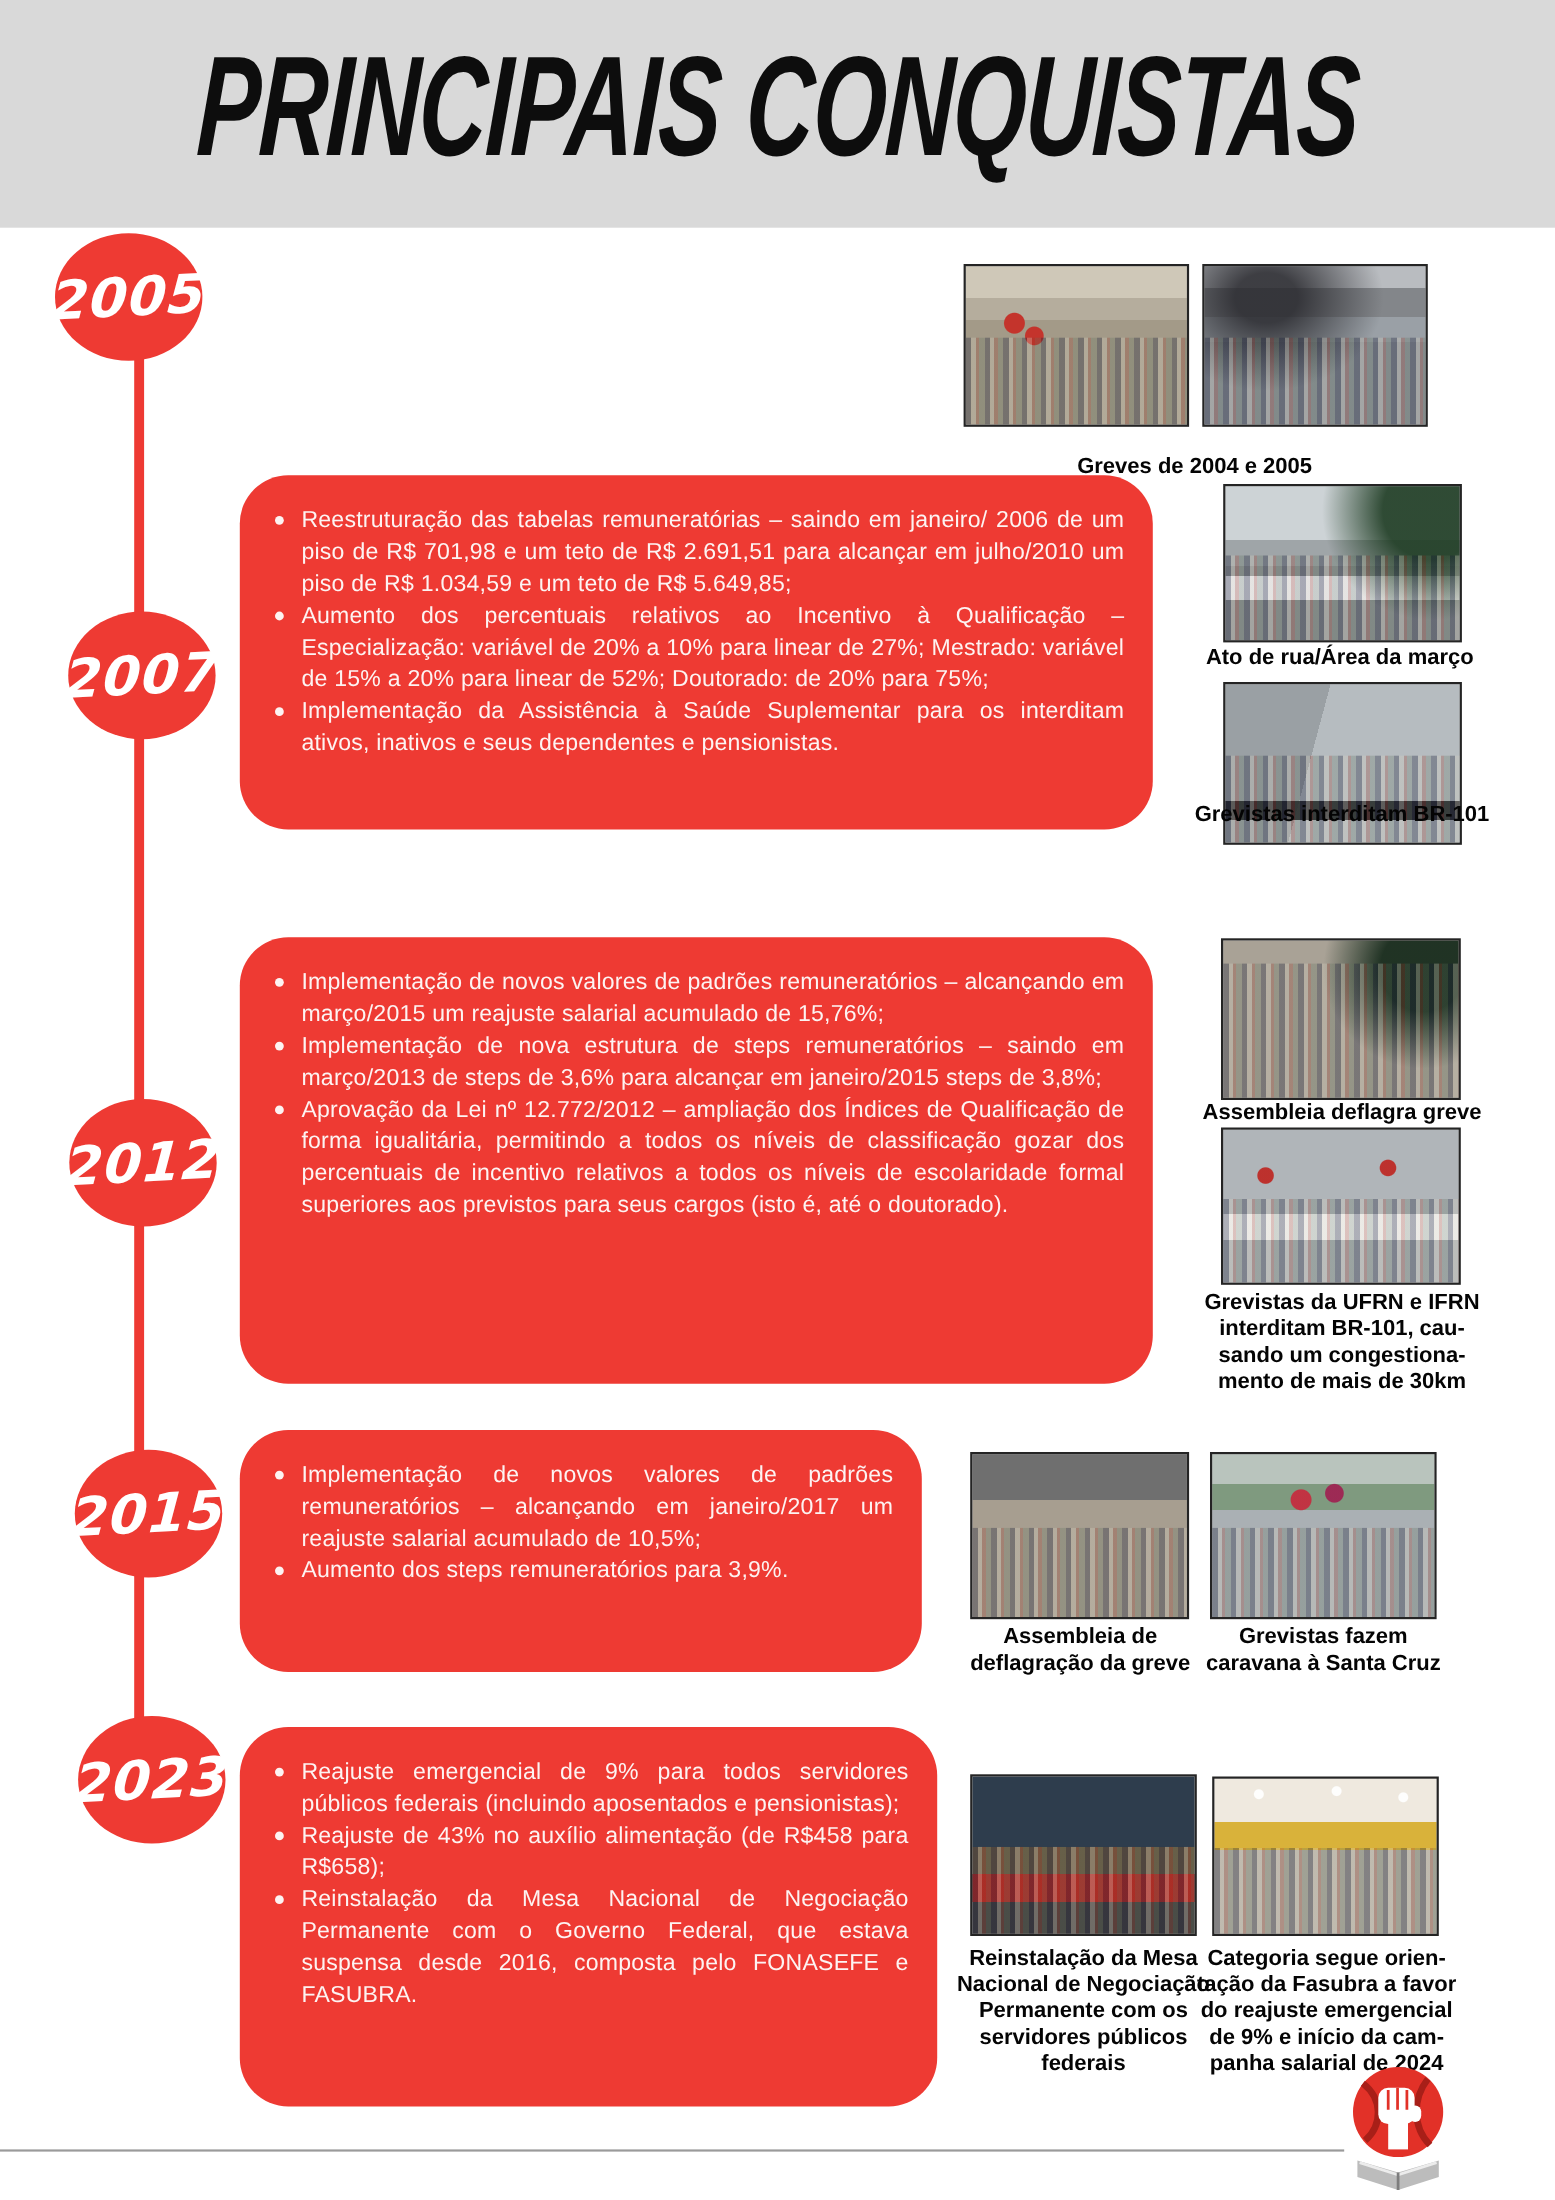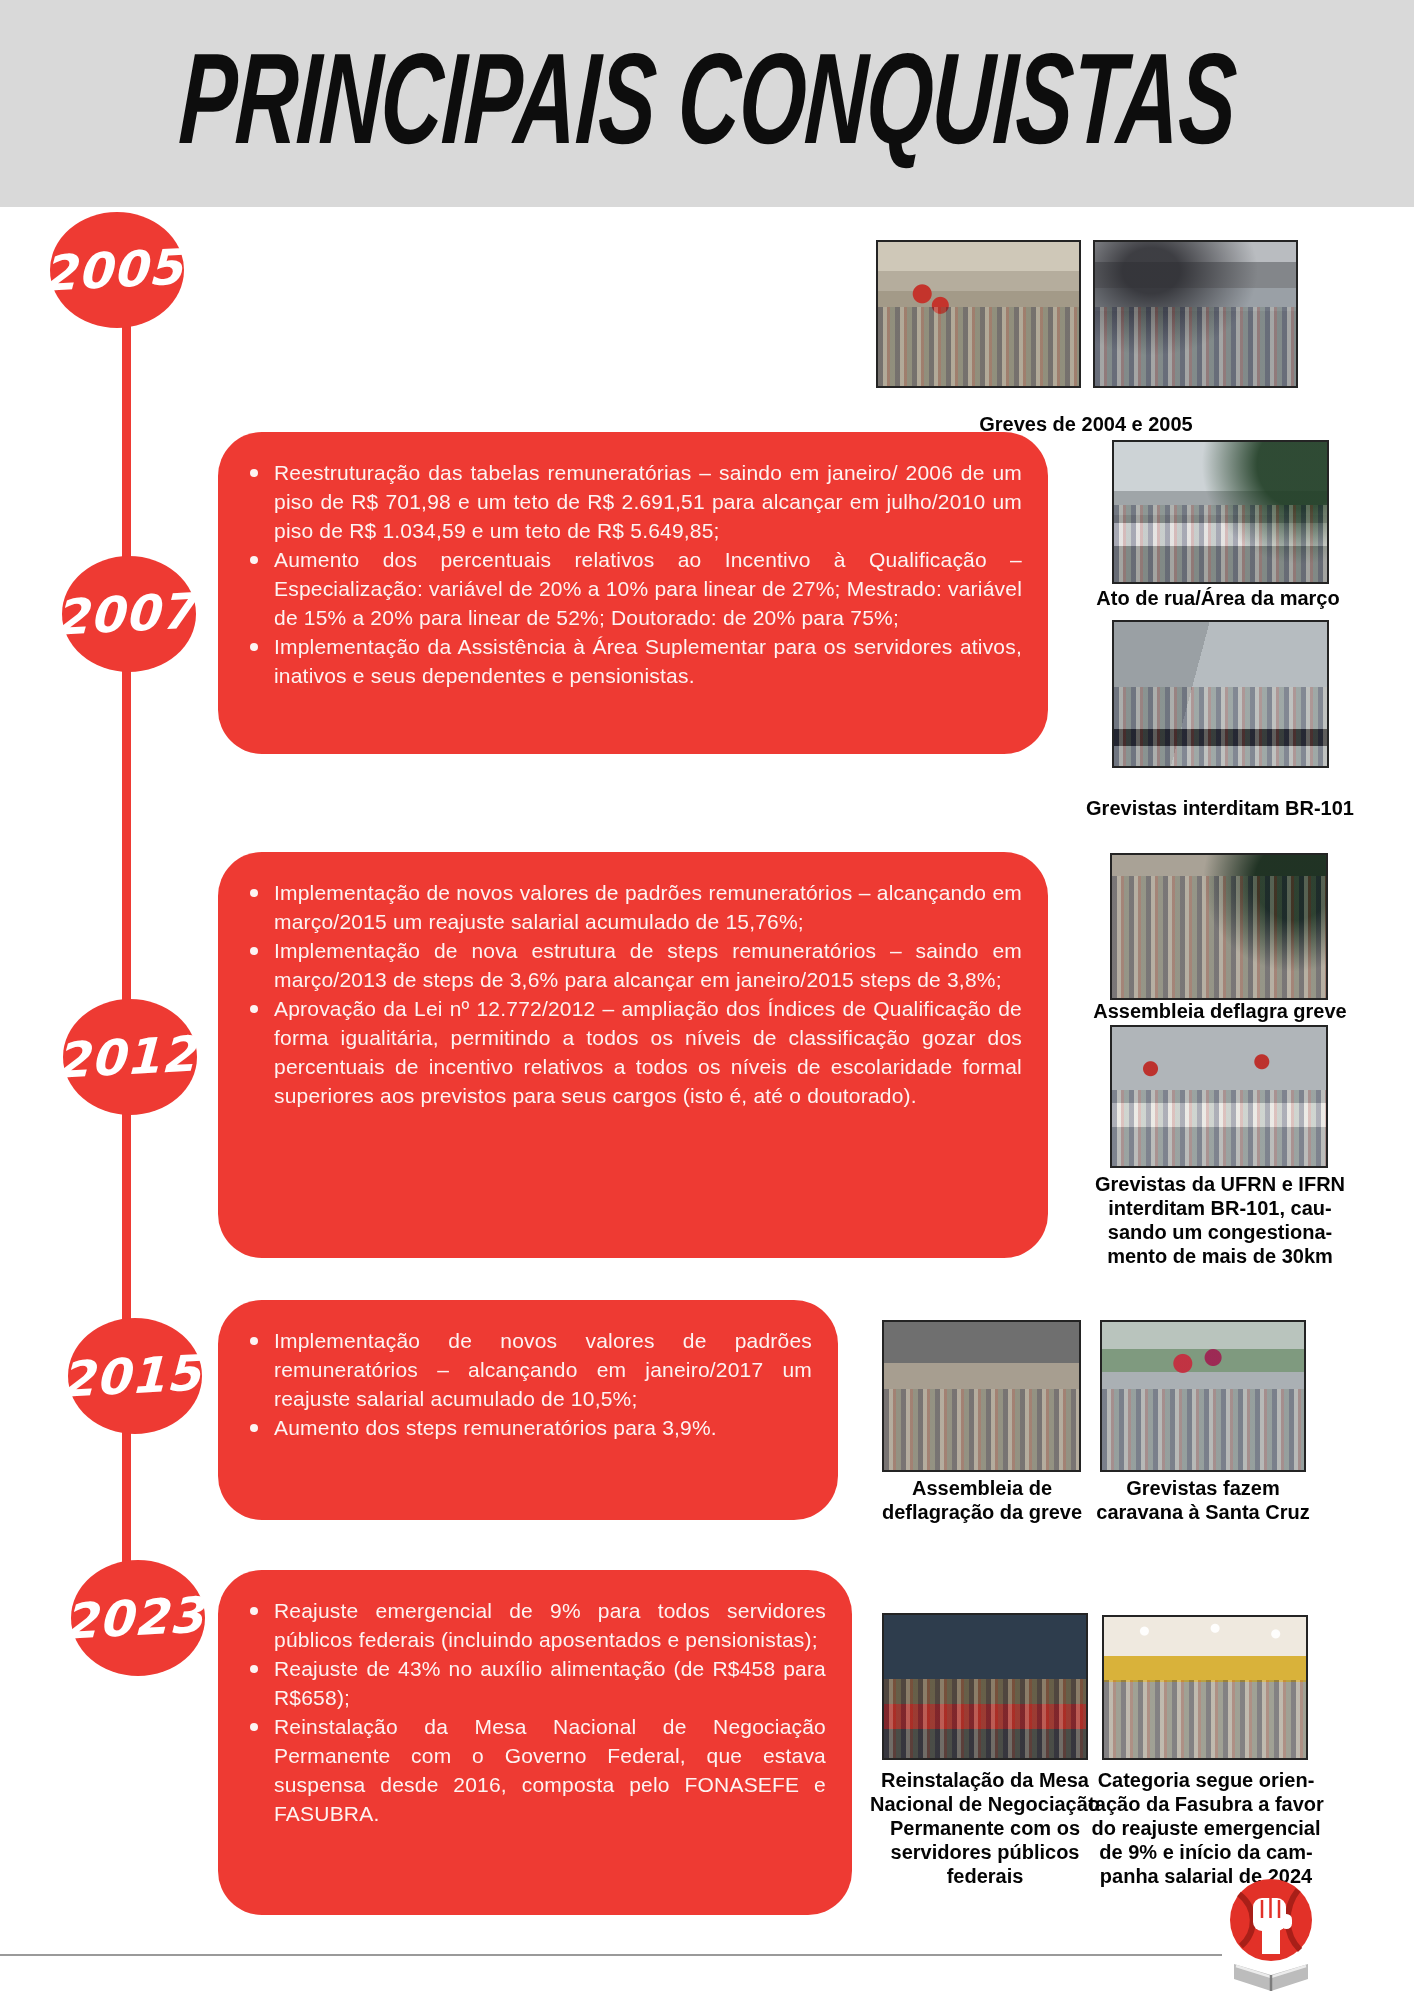--- a/index.html
+++ b/index.html
@@ -90,21 +90,21 @@
   .p7{left:882px;top:1320px;width:199px;height:152px;}
   .p8{left:1100px;top:1320px;width:206px;height:152px;}
   .p9{left:882px;top:1613px;width:206px;height:147px;}
   .p10{left:1102px;top:1615px;width:206px;height:145px;}
 
   
   .cap{position:absolute;font-weight:700;font-size:20px;line-height:1.2;text-align:center;
        color:#040404;white-space:pre-line;}
   .cap-greves{left:866px;top:376px;width:440px;margin-top:36px;}
   .cap-ato{left:1068px;top:586px;width:300px;}
-  .cap-br101{left:1055px;top:796px;width:330px;}
+  .cap-br101{left:1055px;top:728px;width:330px;}
   .cap-assembleia12{left:1060px;top:999px;width:320px;}
   .cap-ufrn{left:1092px;top:1172px;width:256px;}
   .cap-assembleia15{left:852px;top:1476px;width:260px;}
   .cap-caravana{left:1078px;top:1476px;width:250px;}
   .cap-mesa{left:850px;top:1768px;width:270px;}
   .cap-categoria{left:1075px;top:1768px;width:262px;}
 
   
   .rule{position:absolute;left:0;top:1954px;width:1222px;height:2px;background:#9a9a9a;}
   .logo{position:absolute;left:1226px;top:1876px;width:90px;height:118px;}
@@ -141,21 +141,21 @@
     <div class="bullet">
       <span class="dot"></span>
       <span>Reestruturação das tabelas remuneratórias – saindo em janeiro/ 2006 de um piso de R$ 701,98 e um teto de R$ 2.691,51 para alcançar em julho/2010 um piso de R$ 1.034,59 e um teto de R$ 5.649,85;</span>
     </div>
     <div class="bullet">
       <span class="dot"></span>
       <span>Aumento dos percentuais relativos ao Incentivo à Qualificação – Especialização: variável de 20% a 10% para linear de 27%; Mestrado: variável de 15% a 20% para linear de 52%; Doutorado: de 20% para 75%;</span>
     </div>
     <div class="bullet">
       <span class="dot"></span>
-      <span>Implementação da Assistência à Área Suplementar para os servidores ativos, inativos e seus dependentes e pensionistas.</span>
+      <span>Implementação da Assistência à Saúde Suplementar para os interditam ativos, inativos e seus dependentes e pensionistas.</span>
     </div>
   </div>
 
   <div class="box box-2012">
     <div class="bullet">
       <span class="dot"></span>
       <span>Implementação de novos valores de padrões remuneratórios – alcançando em março/2015 um reajuste salarial acumulado de 15,76%;</span>
     </div>
     <div class="bullet">
       <span class="dot"></span>

